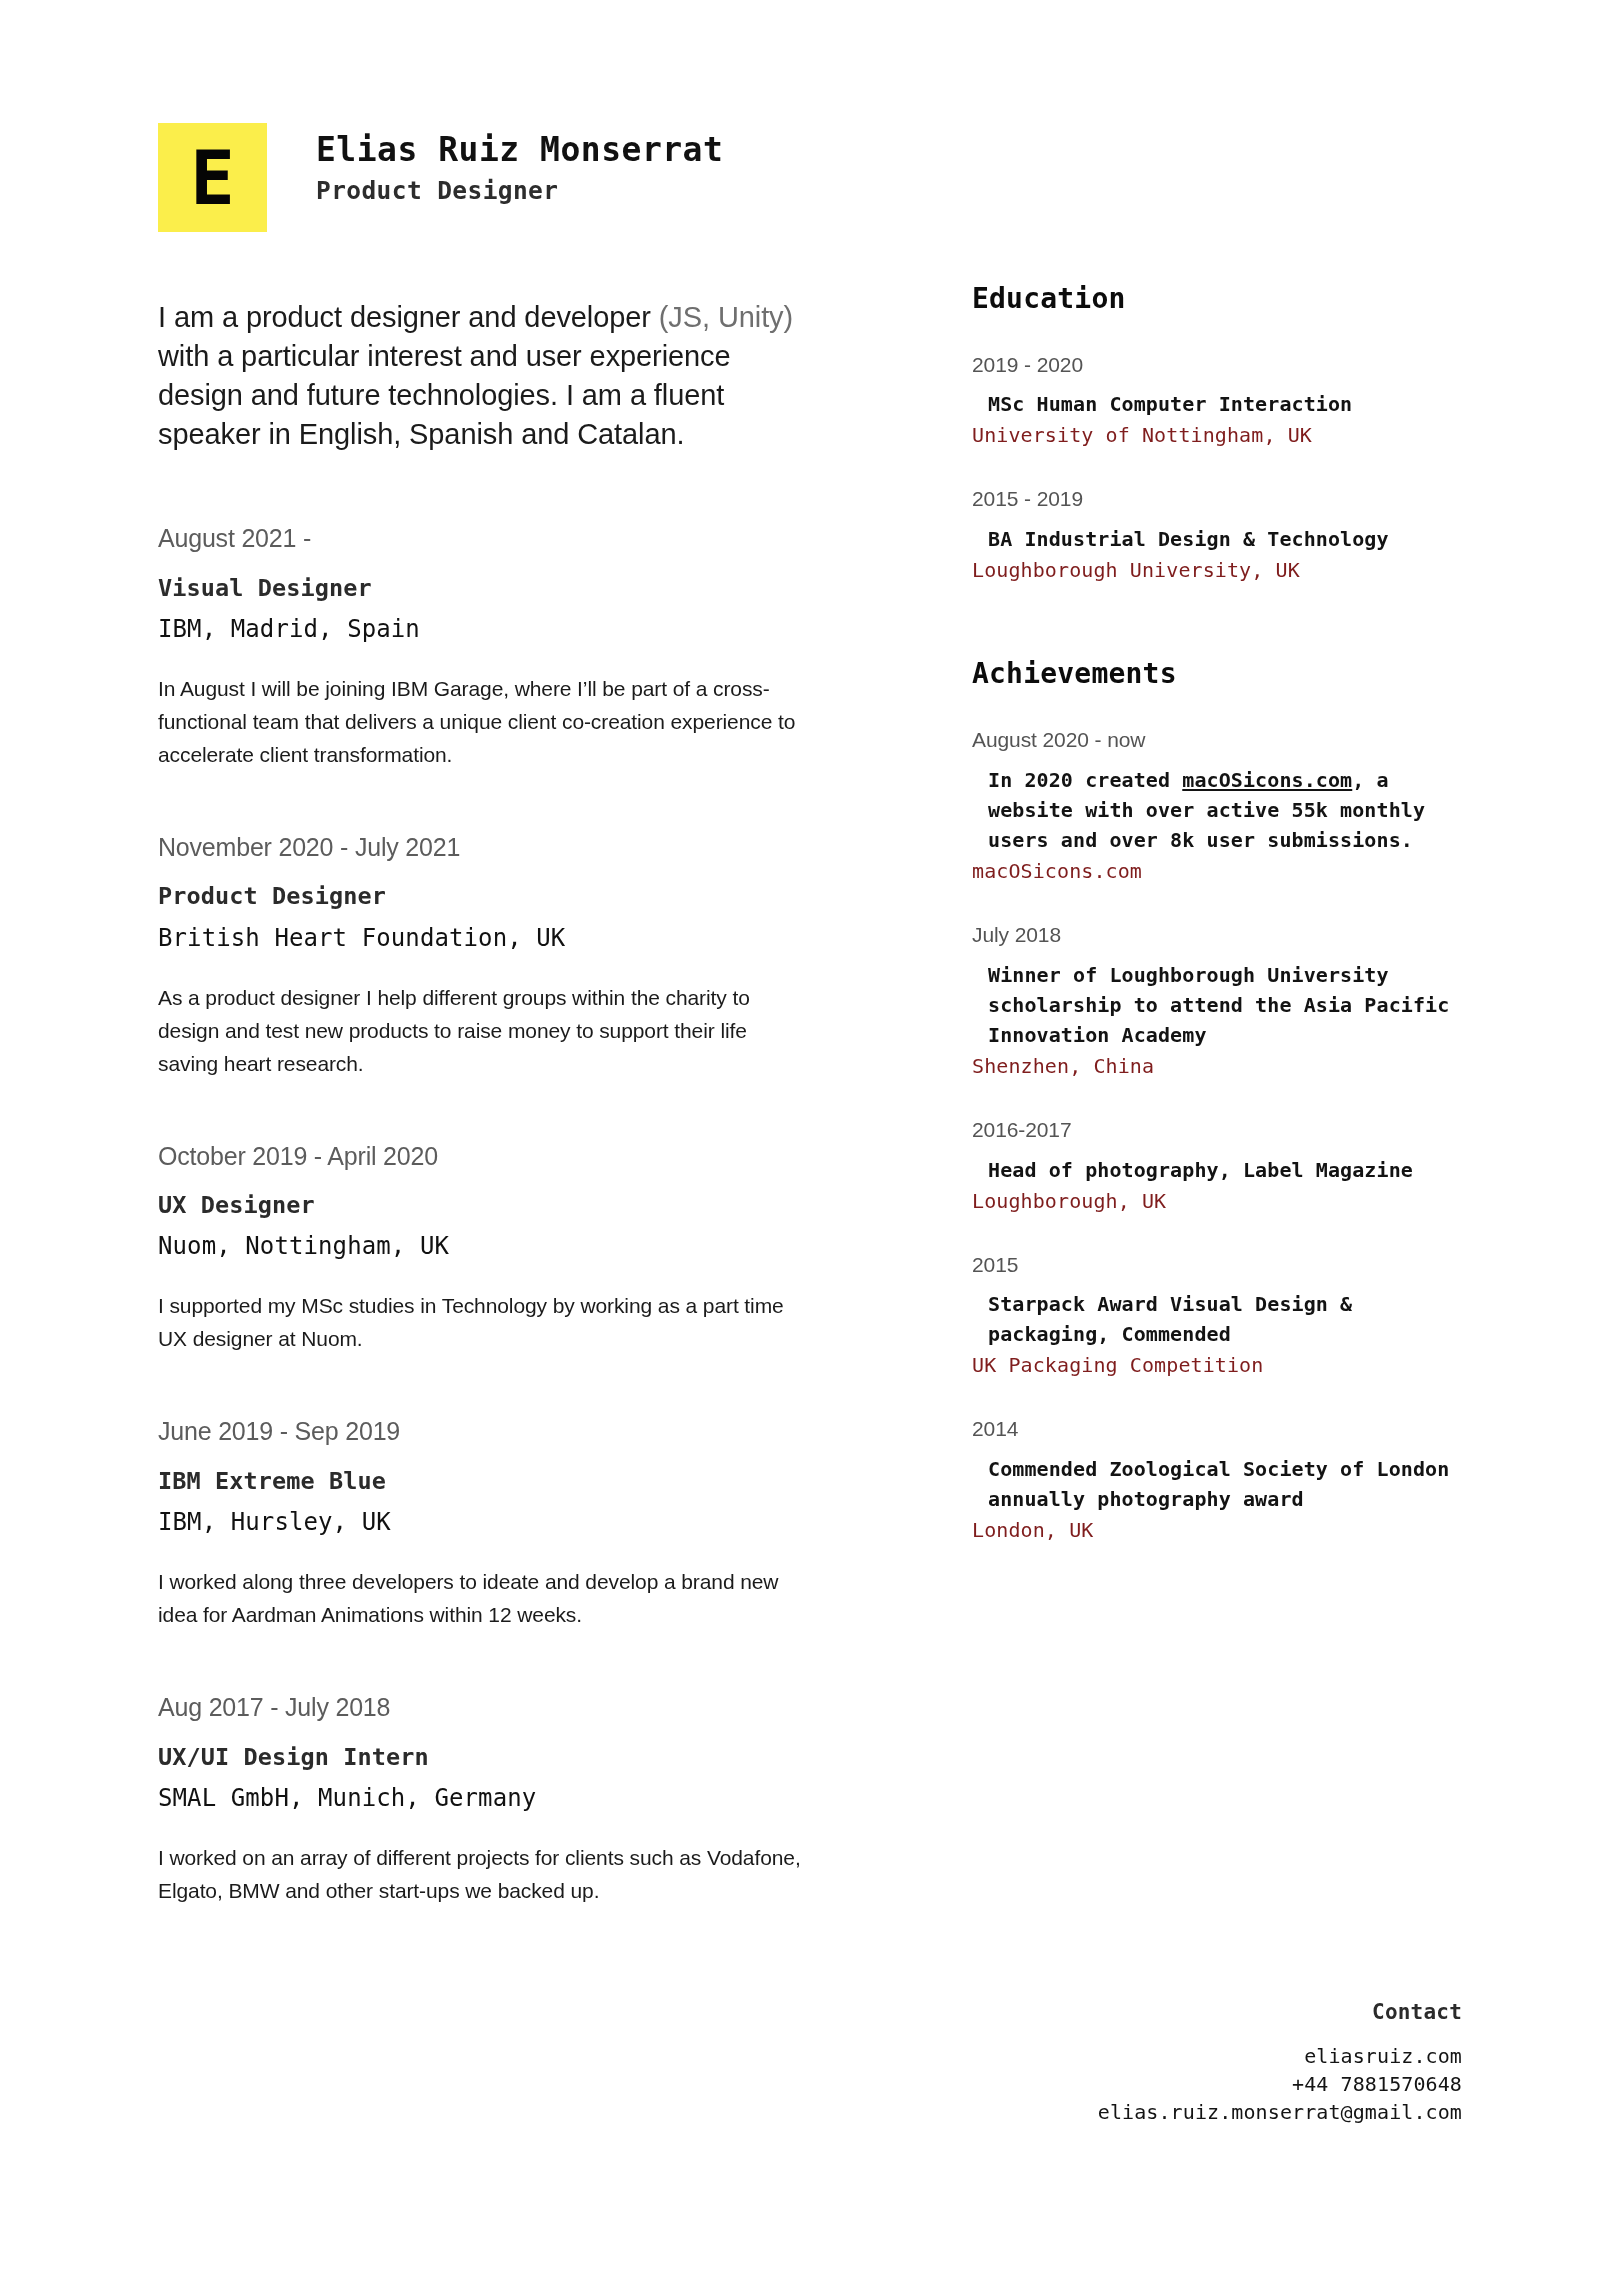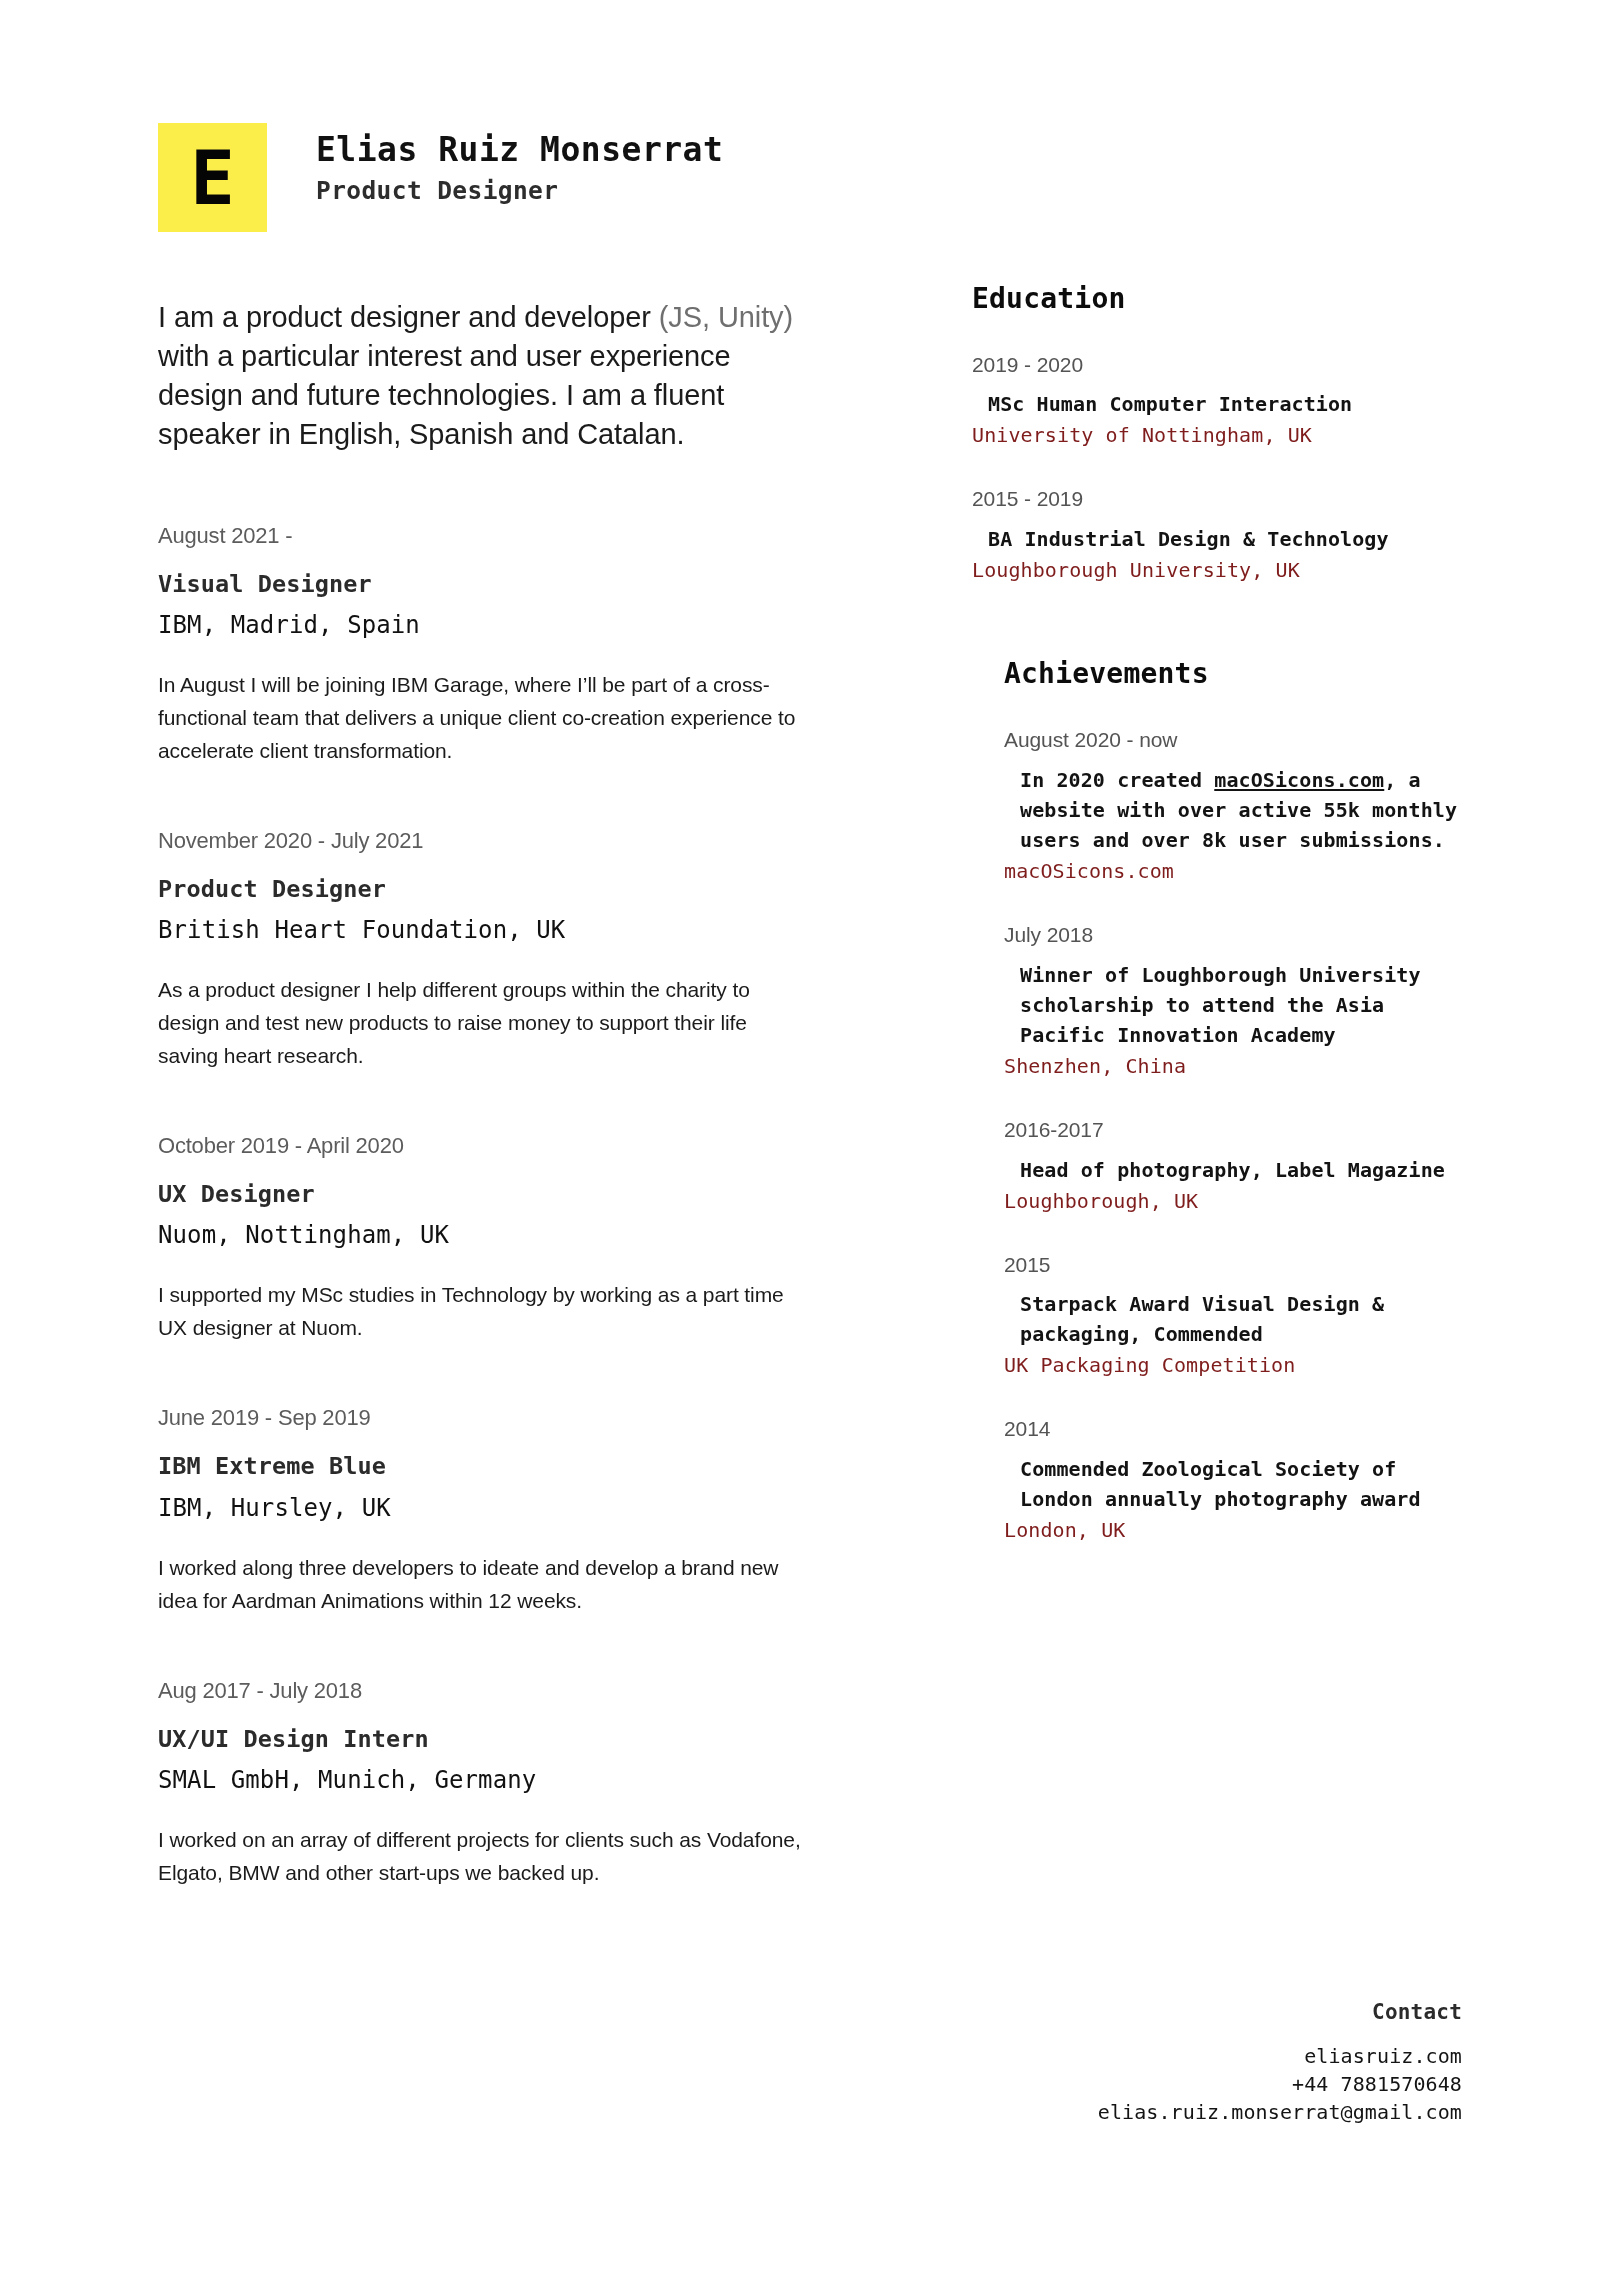--- a/index.html
+++ b/index.html
@@ -103,21 +103,21 @@
     color: #6f6f6f;
   }
 
   .job {
     margin-top: 61px;
   }
   .job.first { margin-top: 69px; }
 
   .job-date {
     font-family: "Liberation Sans", sans-serif;
-    font-size: 22px;
+    font-size: 25px;
     color: #5c5c5c;
     line-height: 1.2;
     letter-spacing: -0.2px;
   }
   .job-title {
     font-family: "DejaVu Sans Mono", monospace;
     font-weight: 700;
     font-size: 23.5px;
     color: #2b2b2b;
     line-height: 1.25;
@@ -146,21 +146,21 @@
   
   .section-heading {
     font-family: "DejaVu Sans Mono", monospace;
     font-weight: 700;
     font-size: 28px;
     color: #0c0c0c;
     letter-spacing: 0.2px;
     line-height: 1.2;
   }
   .edu-section { }
-  .ach-section { margin-top: 72px; margin-left: 32px; }
+  .ach-section { margin-top: 72px; }
 
   .entry {
     margin-top: 36px;
   }
 
   .entry-date {
     font-family: "Liberation Sans", sans-serif;
     font-size: 21px;
     color: #545454;
     line-height: 1.2;

